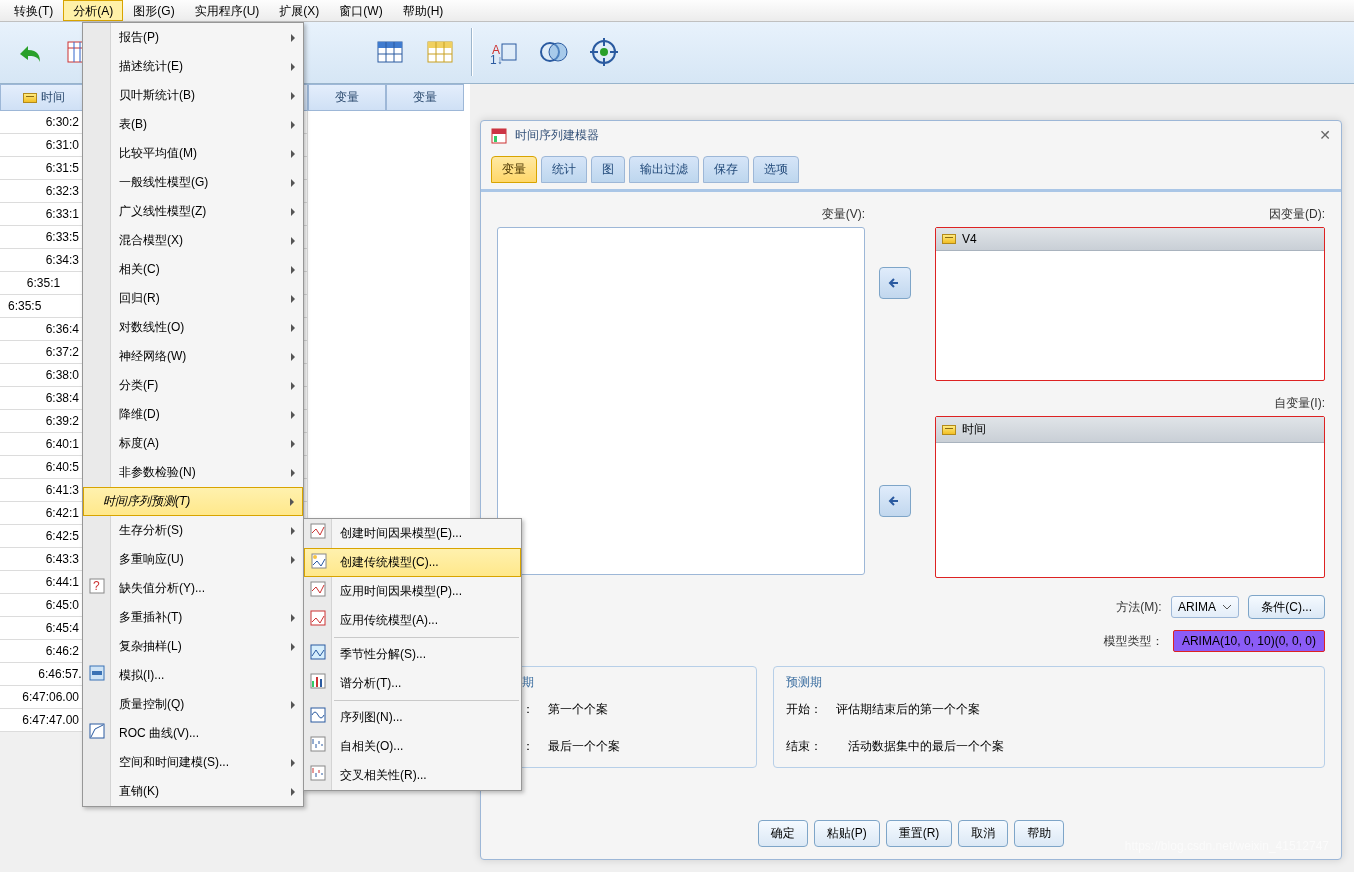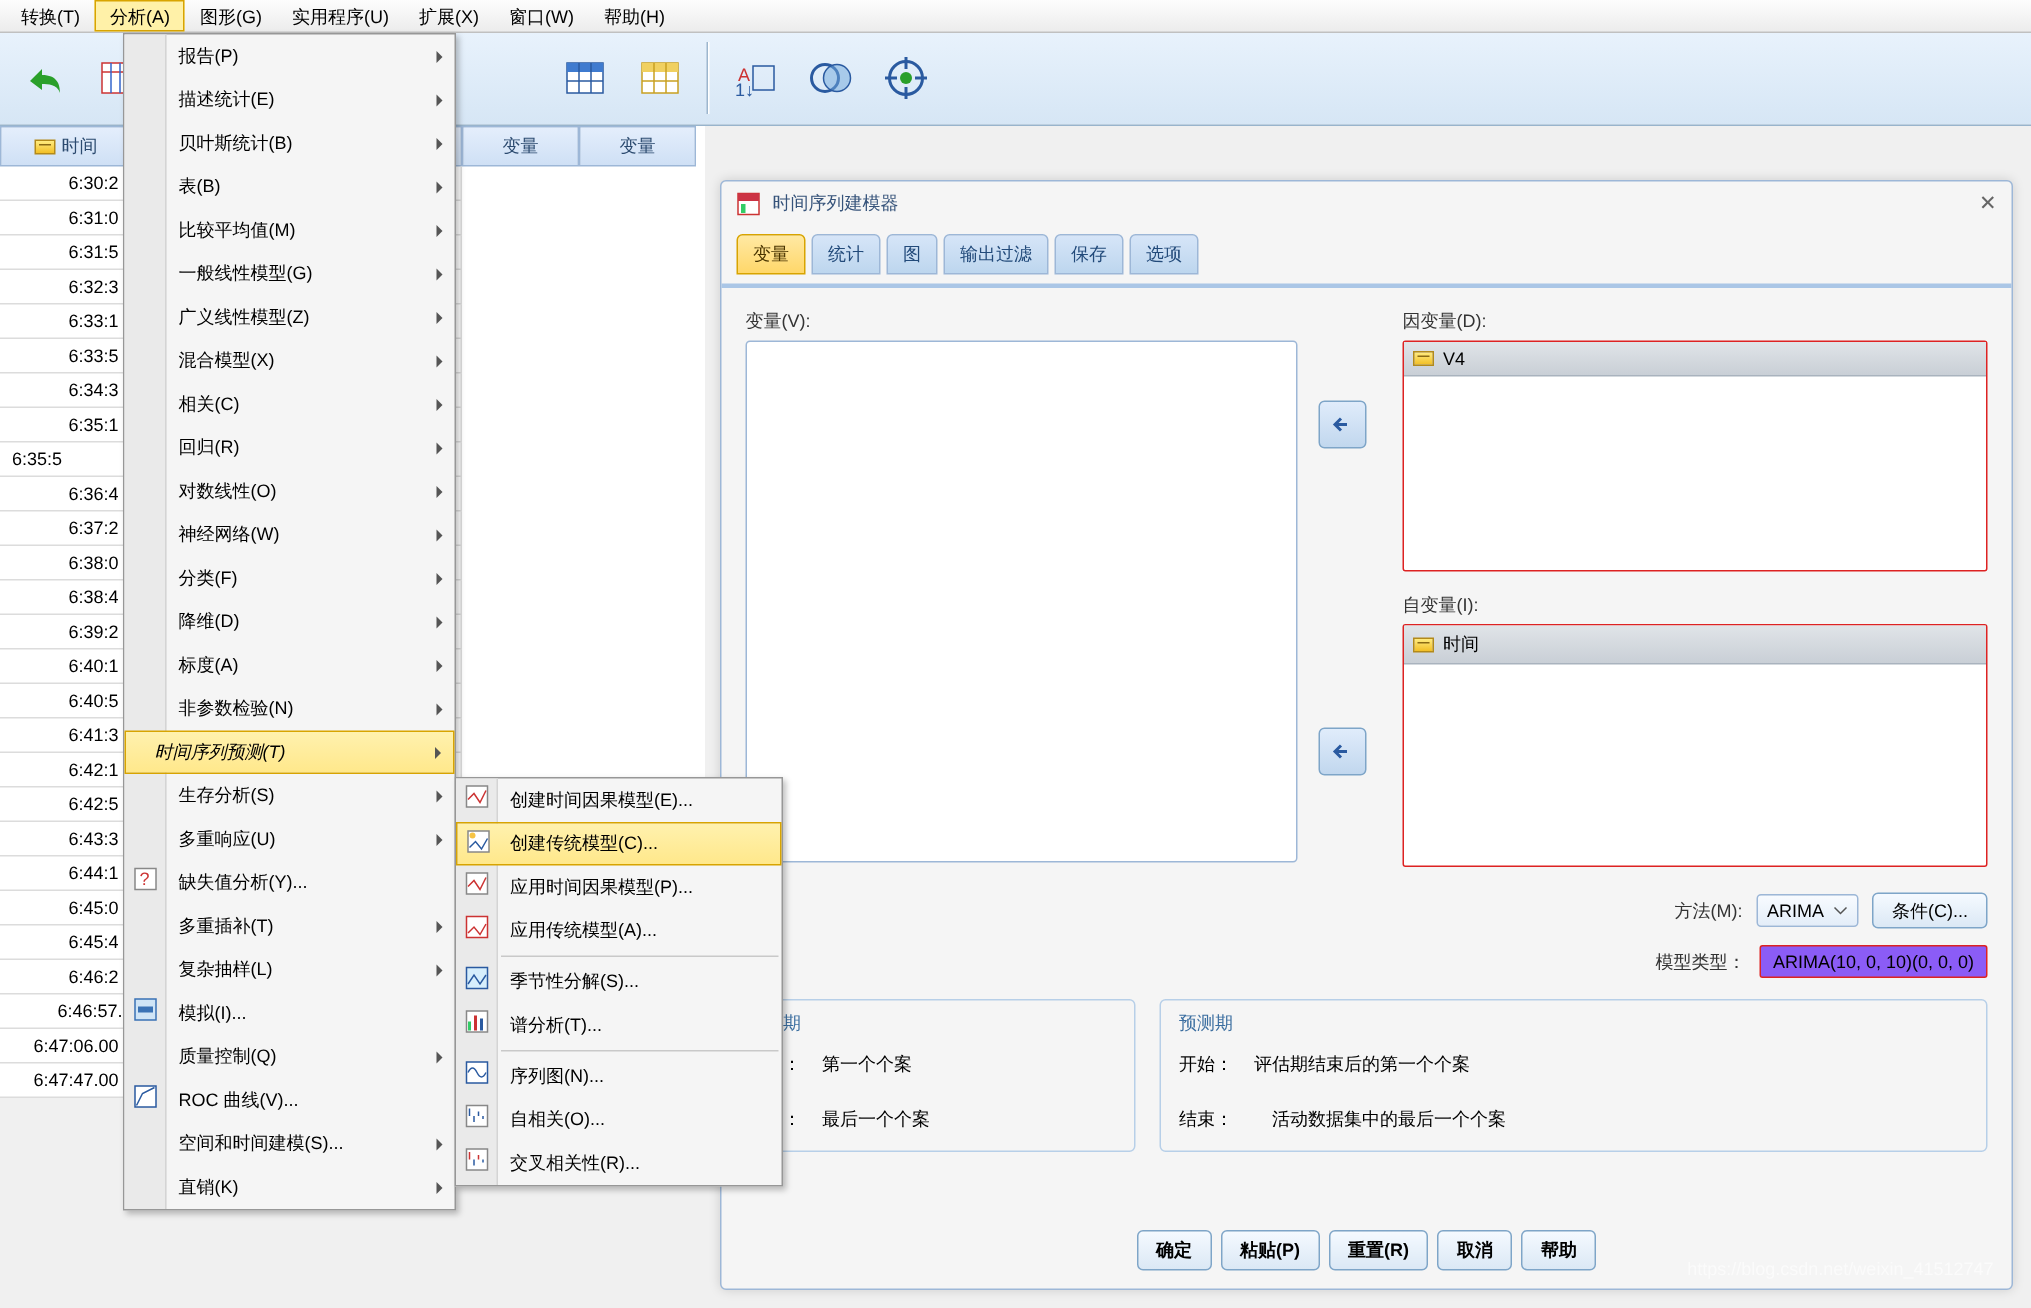--- a/index.html
+++ b/index.html
@@ -51,21 +51,21 @@
 .listbox { background: #fff; border: 1px solid #9db7d7; border-radius: 3px; }
 .redbox { border: 1.5px solid #d22; border-radius: 2px; }
 .sel-item { background: linear-gradient(#e0e4e8,#c9cfd6); border-bottom: 1px solid #a9b3be; padding: 4px 6px; display: flex; align-items: center; gap: 6px; }
 .mvbtn { width: 32px; height: 32px; background: linear-gradient(#e0ecfb,#c1d7ee); border: 1px solid #7ea5c8; border-radius: 4px; display: flex; align-items: center; justify-content: center; cursor: default; }
 .drop { display: inline-flex; align-items: center; background: linear-gradient(#f8fbff,#e3edf8); border: 1px solid #9db7d7; border-radius: 3px; padding: 3px 6px; gap: 6px; }
 .btn { background: linear-gradient(#f5faff,#dbe8f5); border: 1px solid #7ea5c8; border-radius: 4px; padding: 4px 12px; cursor: default; }
 .fieldset { border: 1px solid #b7cfe8; border-radius: 4px; padding: 8px 12px 12px; margin-top: 12px; }
 .fieldset .leg { color: #3b6ea0; margin: -16px 0 6px -4px; background: #f5f5f5; display: inline-block; padding: 0 4px; }
 .ruler-ic { width: 14px; height: 10px; background: linear-gradient(#ffeb7f,#f2bf26); border: 1px solid #b38a1a; display: inline-block; position: relative; }
 .ruler-ic::before { content: ''; position: absolute; left: 2px; right: 2px; top: 2px; height: 1px; background: #8a6a14; }
-.dlg-foot { position: absolute; left: 0; right: 0; bottom: 12px; display: flex; justify-content: center; gap: 6px; font-weight: bold; }
+.dlg-foot { position: absolute; left: 0; right: 0; bottom: 12px; display: flex; justify-content: center; gap: 6px; }
 .watermark { position: absolute; right: 12px; bottom: 6px; color: rgba(255,255,255,.6); font-size: 12px; }
 </style>
 </head>
 <body>
 
 <div class="menubar">
   <div>转换(T)</div>
   <div class="active">分析(A)</div>
   <div>图形(G)</div>
   <div>实用程序(U)</div>
@@ -168,21 +168,21 @@
       </div>
       <div class="gr">
         <div style="width: 88px; text-align: right;">6:33:5</div>
         <div style="width: 220px;"></div>
       </div>
       <div class="gr">
         <div style="width: 88px; text-align: right;">6:34:3</div>
         <div style="width: 220px;"></div>
       </div>
       <div class="gr">
-        <div style="width: 88px; text-align: right;">6:35:1</div>
+        <div style="width: 88px; text-align: center;">6:35:1</div>
         <div style="width: 220px;"></div>
       </div>
       <div class="gr">
         <div style="width: 88px; ">6:35:5</div>
         <div style="width: 220px;"></div>
       </div>
       <div class="gr">
         <div style="width: 88px; text-align: right;">6:36:4</div>
         <div style="width: 220px;"></div>
       </div>
@@ -364,21 +364,21 @@
   </div>
   <div class="tabstrip">
     <div class="tab sel">变量</div>
     <div class="tab">统计</div>
     <div class="tab">图</div>
     <div class="tab">输出过滤</div>
     <div class="tab">保存</div>
     <div class="tab">选项</div>
   </div>
   <div class="dlg-body">
-    <div style="display:flex; gap:14px;">
+    <div style="display:flex; gap:14px;text-align:right;">
       <div style="flex:0 0 368px;">
         <div class="lab">变量(V):</div>
         <div class="listbox" style="height:348px;"></div>
       </div>
       <div style="flex:0 0 42px; display:flex; flex-direction:column; justify-content:space-around; padding:50px 0;">
         <div class="mvbtn">
             <svg width="18" height="18">
               <path d="M4 9 L12 9 M8 5 L4 9 L8 13" stroke="#2a5aa0" stroke-width="2" fill="none"></path>
             </svg>
           </div>

